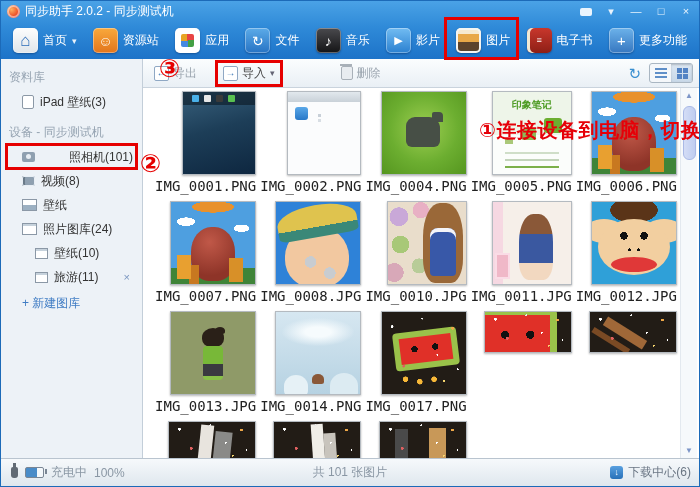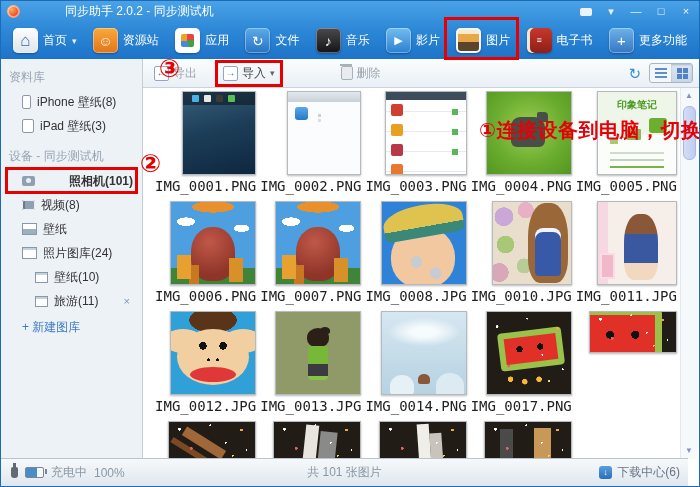--- a/index.html
+++ b/index.html
@@ -1,21 +1,21 @@
 <!DOCTYPE html>
 <html><head>
 <meta charset="utf-8">
 <style>
   html,body{margin:0;padding:0;background:#cfd6de;font-family:"Liberation Sans","DejaVu Sans",sans-serif;}
   .app{position:relative;width:700px;height:487px;margin:0 auto;background:#fff;border:1px solid #1c6ab8;box-sizing:border-box;overflow:hidden;}
 
   
   .header{position:absolute;left:0;top:0;right:0;height:58px;
     background:linear-gradient(180deg,#4aa2e6 0%,#2f8ad8 45%,#1d73c8 100%);}
-  .titlebar{display:flex;align-items:center;height:21px;padding:0 6px;color:#fff;font-size:12px;gap:40px;}
+  .titlebar{display:flex;align-items:center;height:21px;padding:0 6px;color:#fff;font-size:12px;}
   .app-logo{width:13px;height:13px;border-radius:50%;margin-right:5px;
     background:radial-gradient(circle at 35% 35%,#ffb060,#e83818 70%);box-shadow:inset 0 0 0 2px rgba(255,255,255,.5);}
   .win-controls{margin-left:auto;display:flex;align-items:center;gap:11px;color:#eaf4fd;font-size:11px;}
   .wc{width:14px;height:12px;display:flex;align-items:center;justify-content:center;cursor:pointer;line-height:1;}
   .wc-bubble{width:12px;height:8px;background:#eaf4fd;border-radius:2px;}
   .toolbar{display:flex;align-items:center;justify-content:space-between;height:37px;padding:0 12px;}
   .tbtn{position:relative;display:flex;align-items:center;gap:5px;color:#fff;font-size:12px;cursor:pointer;white-space:nowrap;}
   .tb-ico{width:25px;height:25px;border-radius:5px;display:flex;align-items:center;justify-content:center;
     font-size:14px;line-height:1;color:#fff;box-shadow:0 1px 2px rgba(0,20,60,.35),inset 0 0 0 1px rgba(255,255,255,.35);}
   .i-home{background:linear-gradient(#fdfdfd,#dfe5ea);color:#2d6cb8;font-size:17px;}
@@ -38,21 +38,21 @@
   .mark3{left:158px;top:55px;}
   .annot-text{position:absolute;left:336px;top:58px;z-index:70;color:#e60008;font-weight:bold;font-size:20px;
     white-space:nowrap;letter-spacing:.5px;pointer-events:none;}
 
   
   .body-row{position:absolute;top:58px;left:0;right:0;bottom:27px;display:flex;}
   .sidebar{width:141px;background:#edf2f7;border-right:1px solid #c3ced9;font-size:12px;color:#333;overflow:hidden;}
   .sb-h{color:#96a4b2;padding:10px 0 4px 8px;}
   .sb-i{position:relative;display:flex;align-items:center;gap:6px;height:24px;padding-left:21px;cursor:pointer;}
   .sb-i.sub{padding-left:34px;}
-  .sb-i.sel span.lbl{font-weight:bold;padding-left:28px;}
+  .sb-i.sel span.lbl{font-weight:normal;padding-left:28px;}
   .fr-cam{left:4px;right:4px;top:-2px;bottom:-1px;}
   .sb-x{margin-left:auto;margin-right:12px;color:#7a96c0;font-size:11px;cursor:pointer;}
   .sb-new{color:#3f7cc4;padding:6px 0 0 21px;cursor:pointer;}
   .si{flex:0 0 auto;display:inline-block;}
   .ic-phone{width:7px;height:12px;border:1px solid #8b98a6;border-radius:2px;background:#fff;}
   .ic-pad{width:10px;height:12px;border:1px solid #8b98a6;border-radius:2px;background:#fff;}
   .ic-cam{position:relative;width:13px;height:10px;border-radius:2px;background:#8fa0b0;}
   .ic-cam::after{content:"";position:absolute;left:4px;top:2px;width:5px;height:5px;border-radius:50%;background:#e8eef4;}
   .ic-film{width:13px;height:10px;border-radius:2px;background:#8fa0b0;box-shadow:inset 0 0 0 1px #e8eef4,inset 3px 0 0 #6a7a88;}
   .ic-pic{width:13px;height:10px;border:1px solid #8b98a6;background:linear-gradient(180deg,#fff 0 55%,#9cb0c2 55%);}
@@ -192,21 +192,21 @@
     box-shadow:-36px -1px 0 -2px #4a4a4a;}
 
   
   .scrollbar{position:absolute;top:0;right:2px;bottom:0;width:16px;background:#f6f9fb;border-left:1px solid #e3e9ef;
     display:flex;flex-direction:column;align-items:center;}
   .sc-arrow{color:#7d96c8;font-size:8px;line-height:1;padding:4px 0;cursor:pointer;}
   .sc-thumb{width:11px;height:52px;margin-top:2px;background:linear-gradient(90deg,#d4ddf6,#bfcdf0);border:1px solid #a9b9e6;border-radius:6px;cursor:pointer;}
   .sc-spacer{flex:1;}
 
   
-  .statusbar{position:absolute;left:0;right:11px;bottom:0;height:27px;background:linear-gradient(#f6f9fb,#dfe7ee);
+  .statusbar{position:absolute;left:0;right:0;bottom:0;height:27px;background:linear-gradient(#f6f9fb,#dfe7ee);
     border-top:1px solid #b9c4cf;display:flex;align-items:center;font-size:12px;color:#8a97a4;gap:46px;}
   .sb-left{display:flex;align-items:center;gap:7px;padding-left:10px;}
   .usb{width:7px;height:11px;background:#616a74;border-radius:2px 2px 3px 3px;position:relative;}
   .usb::after{content:"";position:absolute;left:2px;top:-4px;width:3px;height:4px;background:#616a74;}
   .bat{position:relative;width:17px;height:9px;border:1px solid #7a8694;border-radius:2px;
     background:linear-gradient(90deg,#4a8cc8 0 62%,#f4f8fb 62%);}
   .bat::after{content:"";position:absolute;right:-4px;top:1px;width:2px;height:5px;background:#7a8694;}
   .sb-center{position:absolute;left:0;right:0;text-align:center;pointer-events:none;}
   .sb-right{margin-left:auto;display:flex;align-items:center;gap:5px;padding-right:8px;color:#6a7684;cursor:pointer;}
   .dl-ico{width:13px;height:13px;border-radius:3px;background:linear-gradient(#58a0e0,#2870b8);color:#fff;
@@ -271,24 +271,20 @@
       <div class="tbtn">
         <span class="tb-ico i-more">+</span>
         <span>更多功能</span>
       </div>
     </div>
   </div>
 
   <div class="body-row">
     <div class="sidebar">
       <div class="sb-h">资料库</div>
-      <div class="sb-i">
-        <span class="si ic-phone"></span>
-        <span class="lbl">iPhone 壁纸(8)</span>
-      </div>
       <div class="sb-i">
         <span class="si ic-pad"></span>
         <span class="lbl">iPad 壁纸(3)</span>
       </div>
       <div class="sb-h">设备 - 同步测试机</div>
       <div class="sb-i sel">
         <span class="si ic-cam"></span>
         <span class="lbl">照相机(101)</span>
         <span class="red-frame fr-cam"></span>
       </div>
@@ -349,24 +345,20 @@
         <div class="grid" id="photo-grid">
             <div class="cell">
               <div class="th k-ipad-home"></div>
               <div class="plabel">IMG_0001.PNG</div>
             </div>
             <div class="cell">
               <div class="th k-app-list"></div>
               <div class="plabel">IMG_0002.PNG</div>
             </div>
             <div class="cell">
-              <div class="th k-app-store"></div>
-              <div class="plabel">IMG_0003.PNG</div>
-            </div>
-            <div class="cell">
               <div class="th k-evernote-logo"></div>
               <div class="plabel">IMG_0004.PNG</div>
             </div>
             <div class="cell">
               <div class="th k-evernote-promo">
                 <span class="thumb-text">印象笔记</span>
               </div>
               <div class="plabel">IMG_0005.PNG</div>
             </div>
             <div class="cell">

